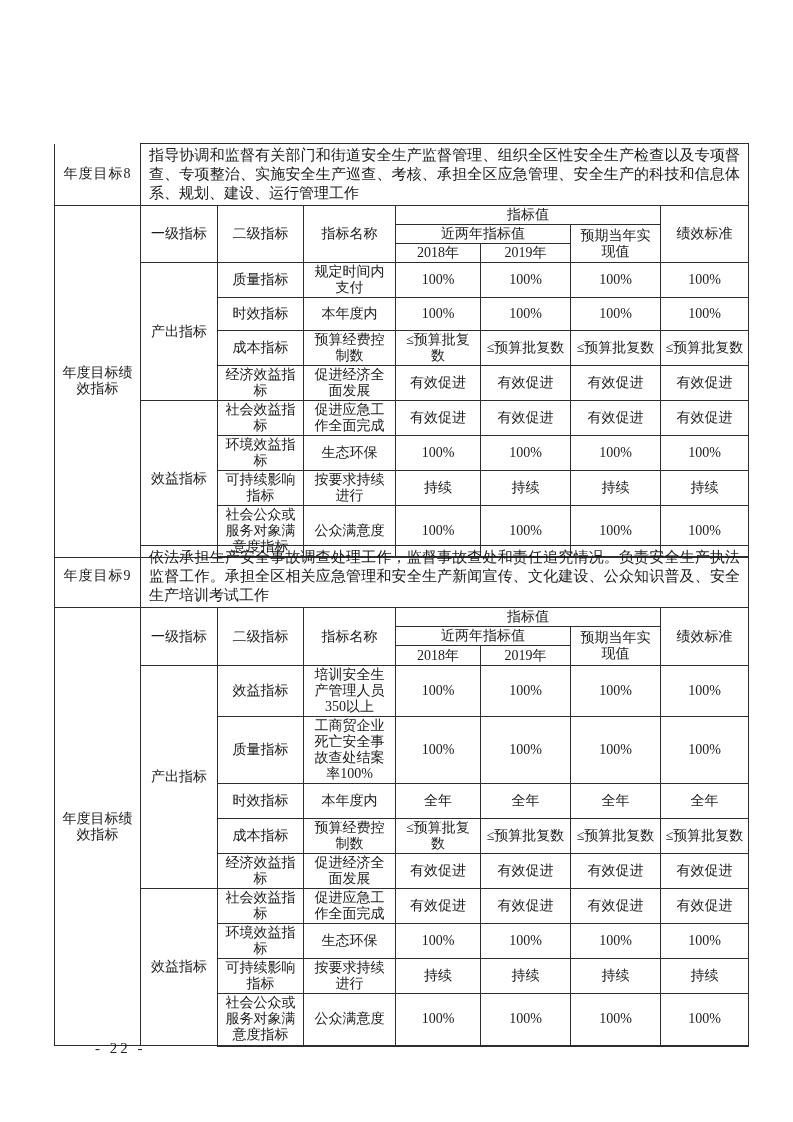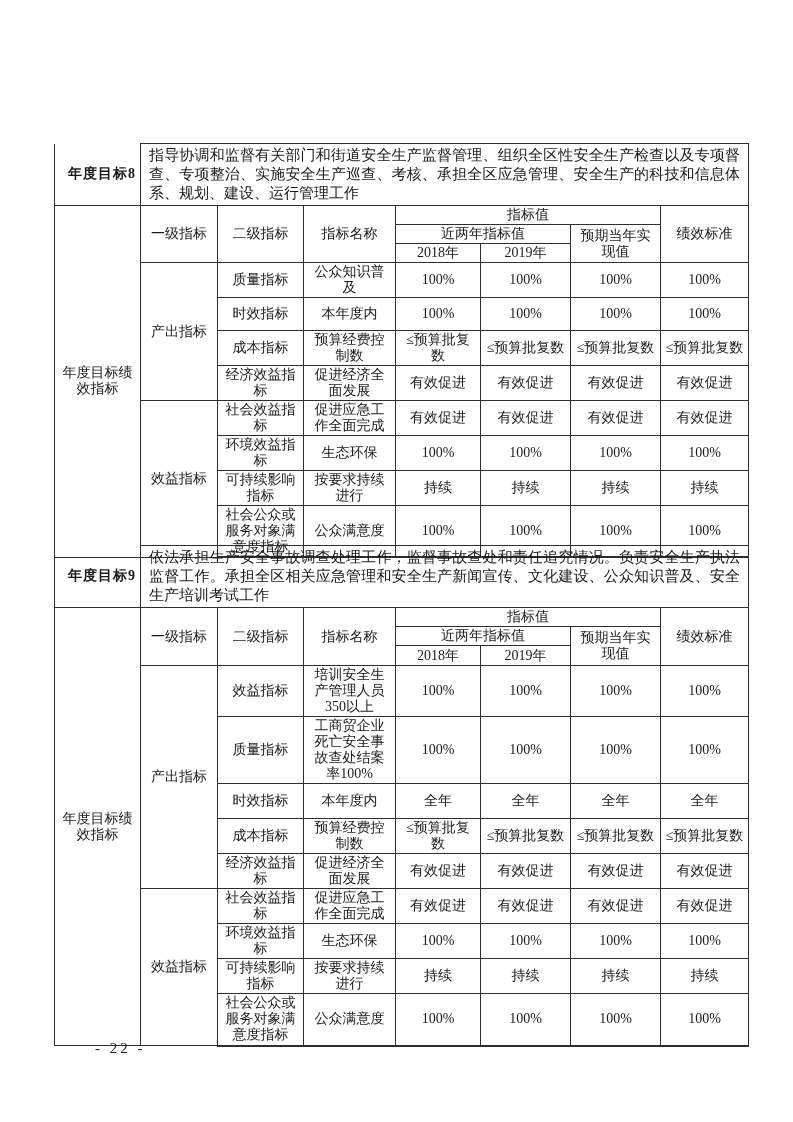--- a/index.html
+++ b/index.html
@@ -13,21 +13,21 @@
   }
   #t8 { top:143px; }
   #t9 { top:545px; }
   td {
     border:1px solid #2e2e2e;
     font-size:14px; line-height:16px;
     text-align:center; vertical-align:middle;
     padding:1px 4px; color:#1a1a1a;
     word-break:break-all; overflow:hidden;
   }
-  td.goal { font-weight:bold; border-top:none; letter-spacing:1px;text-align:right; }
+  td.goal { font-weight:normal; border-top:none; letter-spacing:1px; }
   td.desc {
     text-align:justify; font-size:15px; line-height:19px;
     padding:2px 8px; word-break:break-all;margin-left:8px;
   }
   td.c2   { padding:1px 6px; }
   td.cname{ padding:1px 9px; }
   tr.last td { border-bottom:2px solid #2e2e2e; }
   .pagenum {
     position:absolute; left:95px; top:1040px;
     font-size:15px; letter-spacing:3px; color:#1f1f1f;
@@ -66,21 +66,21 @@
       <td colspan="2">近两年指标值</td>
       <td rowspan="2">预期当年实现值</td>
     </tr>
     <tr style="height:19px">
       <td>2018年</td>
       <td>2019年</td>
     </tr>
     <tr style="height:34px">
       <td rowspan="4">产出指标</td>
       <td class="c2">质量指标</td>
-      <td class="cname">公众知识普及</td>
+      <td class="cname">规定时间内支付</td>
       <td>100%</td>
       <td>100%</td>
       <td>100%</td>
       <td>100%</td>
     </tr>
     <tr style="height:33px">
       <td class="c2">时效指标</td>
       <td class="cname">本年度内</td>
       <td>100%</td>
       <td>100%</td>

